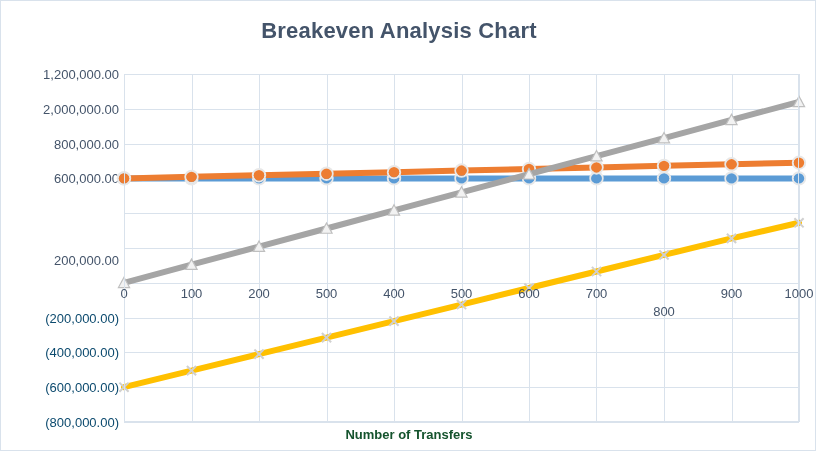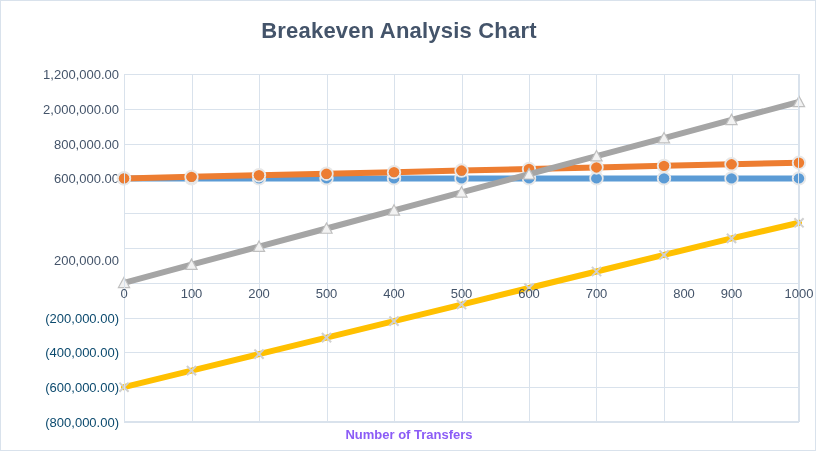--- a/index.html
+++ b/index.html
@@ -120,21 +120,21 @@
   }
 
   #x-axis-title {
     position: absolute;
     left: 0;
     top: 426px;
     width: 816px;
     text-align: center;
     font-size: 13px;
     font-weight: bold;
-    color: #8b5cf6;
+    color: #14532d;
     white-space: nowrap;
   }
 </style>
 </head>
 <body>
 
 <div id="chart-canvas">
 
   <div id="chart-title">Breakeven Analysis Chart</div>
 
@@ -359,20 +359,20 @@
 
   <div id="x-axis-labels">
       <div class="xtick" style="left: 0px;">0</div>
       <div class="xtick" style="left: 67.5px;">100</div>
       <div class="xtick" style="left: 135px;">200</div>
       <div class="xtick" style="left: 202.5px;">500</div>
       <div class="xtick" style="left: 270px;">400</div>
       <div class="xtick" style="left: 337.5px;">500</div>
       <div class="xtick" style="left: 405px;">600</div>
       <div class="xtick" style="left: 472.5px;">700</div>
-      <div class="xtick" style="left: 560px;">800</div>
+      <div class="xtick" style="left: 540px; margin-top: 18px;">800</div>
       <div class="xtick" style="left: 607.5px;">900</div>
       <div class="xtick" style="left: 675px;">1000</div>
     </div>
 
   <div id="x-axis-title">Number of Transfers</div>
 
 </div>
 
 </body></html>

